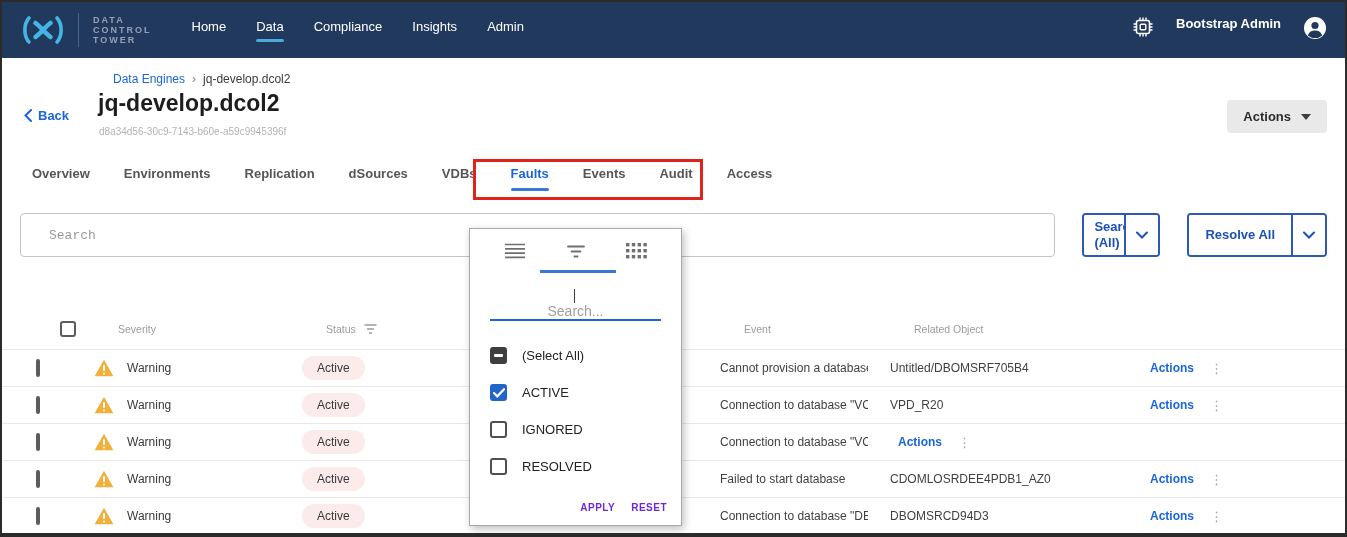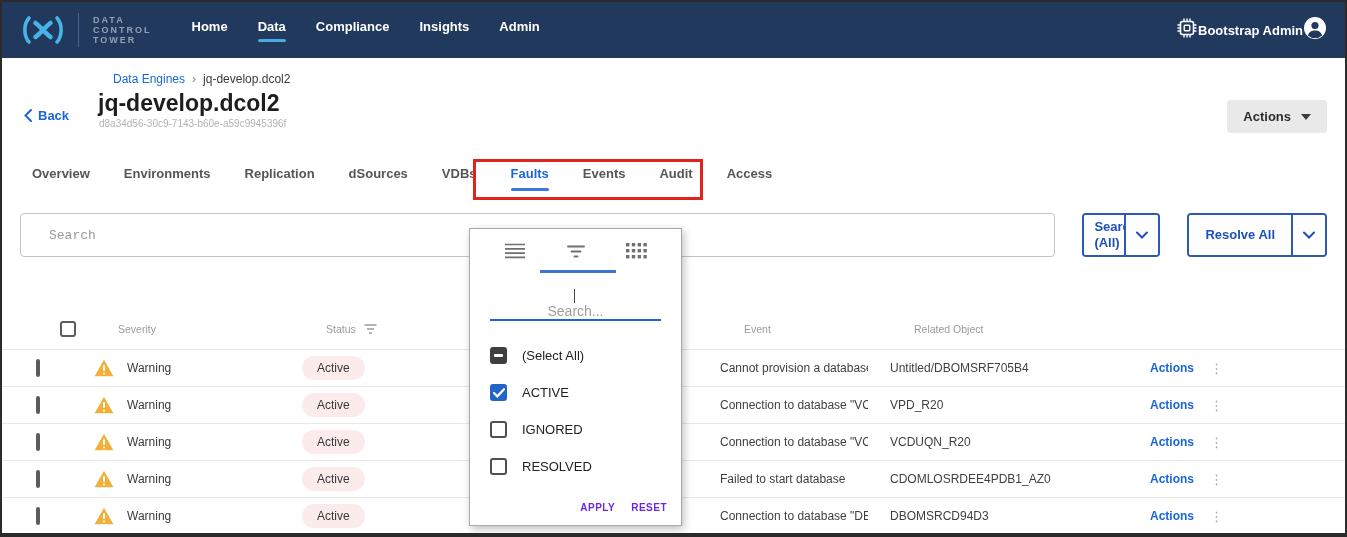--- a/index.html
+++ b/index.html
@@ -6,36 +6,36 @@
   body { font-family:"Liberation Sans", sans-serif; background:#fff; }
   .screen { position:relative; width:1347px; height:537px; border:2px solid #2b2b2b;
             border-bottom-width:4px; background:#fff; overflow:hidden; }
 
   
   .navbar { height:56px; background:#22395e; display:flex; align-items:center; padding:0 18px; }
   .logo-mark { display:flex; align-items:center; }
   .nav-divider { width:1px; height:34px; background:#4c6287; margin:0 14px 0 12px; }
   .brand { color:#93a1b6; font-size:9px; letter-spacing:2px; line-height:10px; font-weight:bold; }
   .nav-menu { display:flex; gap:30px; margin-left:40px; }
-  .nav-item { color:#fff; font-size:13px; font-weight:bold; cursor:pointer; text-align:left; }
+  .nav-item { color:#fff; font-size:13px; font-weight:normal; cursor:pointer; text-align:left; }
   .nav-underline { display:none; height:3px; background:#4aa9dd; border-radius:2px; margin-top:5px; }
   .nav-item.active .nav-underline { display:block; }
-  .nav-right { margin-left:auto; display:flex; align-items:center; }
+  .nav-right { margin-left:auto; display:flex; gap:22px; }
   .nav-user { color:#fff; font-size:13px; font-weight:bold; }
 
   
   .page-header { position:relative; height:102px; }
   .back-link { position:absolute; left:22px; top:50px; color:#1a66d9; font-size:13px; font-weight:bold;
                display:flex; align-items:center; gap:6px; cursor:pointer; }
   .breadcrumb { position:absolute; left:111px; top:14px; font-size:12px; display:flex; gap:7px; align-items:center;}
   .crumb-link { color:#1a66d9; cursor:pointer; }
   .crumb-sep { color:#8a8a8a; }
   .crumb-current { color:#3c3c3c; }
   .page-title { position:absolute; left:96px; top:32px; font-size:23px; font-weight:bold; color:#1d1d1d; }
-  .page-uuid { position:absolute; left:97px; top:60px; font-size:10px; color:#b3b3b3; }
+  .page-uuid { position:absolute; left:97px; top:68px; font-size:10px; color:#b3b3b3; }
   .actions-btn { position:absolute; right:18px; top:42px; background:#e9e9e9; border:none; border-radius:4px;
                  padding:9px 16px; font-size:13px; font-weight:bold; color:#2d2d2d; cursor:pointer;
                  display:flex; align-items:center; gap:10px; font-family:inherit;}
   .caret-down { width:0; height:0; border-left:5px solid transparent; border-right:5px solid transparent;
                 border-top:6px solid #3c3c3c; }
 
   
   .tabs { display:flex; gap:34px; padding-left:30px; height:37px; }
   .tab { font-size:13px; font-weight:bold; color:#565656; cursor:pointer; padding-top:6px; }
   .tab .tab-underline { display:none; height:3px; background:#3c78d8; border-radius:2px; margin-top:7px; }
@@ -297,21 +297,20 @@
     <div class="cell sev">
       <svg width="20" height="18" viewBox="0 0 20 18">
         <path d="M10 0.8 L19.4 17.2 H0.6 Z" fill="#f0b03c" rx="2"></path>
         <rect x="9" y="6" width="2" height="6" rx="1" fill="#fff"></rect>
         <rect x="9" y="13.4" width="2" height="2" rx="1" fill="#fff"></rect>
       </svg>
       <span class="sev-label">Warning</span>
     </div>
     <div class="cell"><span class="pill">Active</span></div>
     <div class="cell event-cell">Connection to database "VCD_R20" ...</div>
-    <div class="cell rel-cell">VCDUQN_R20</div>
     <div class="cell act-cell">
       <span class="act-link">Actions</span>
       <span class="kebab">⋮</span>
     </div>
   </div>
         <div class="t-row data-row">
     <div class="cell check"><span class="checkbox"></span></div>
     <div class="cell sev">
       <svg width="20" height="18" viewBox="0 0 20 18">
         <path d="M10 0.8 L19.4 17.2 H0.6 Z" fill="#f0b03c" rx="2"></path>

